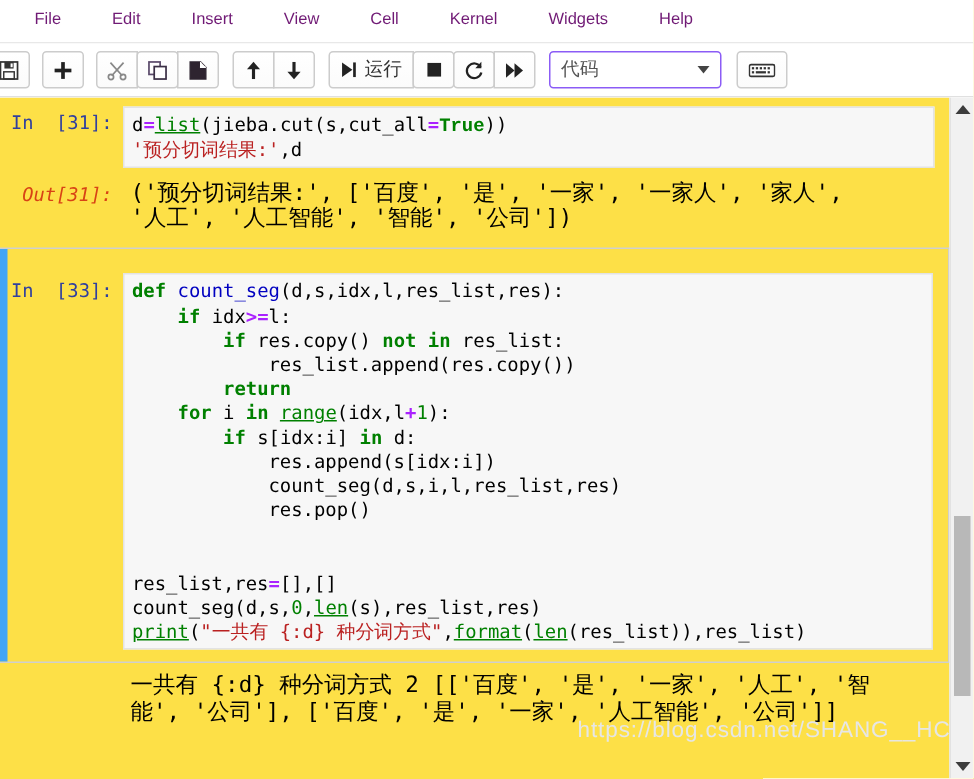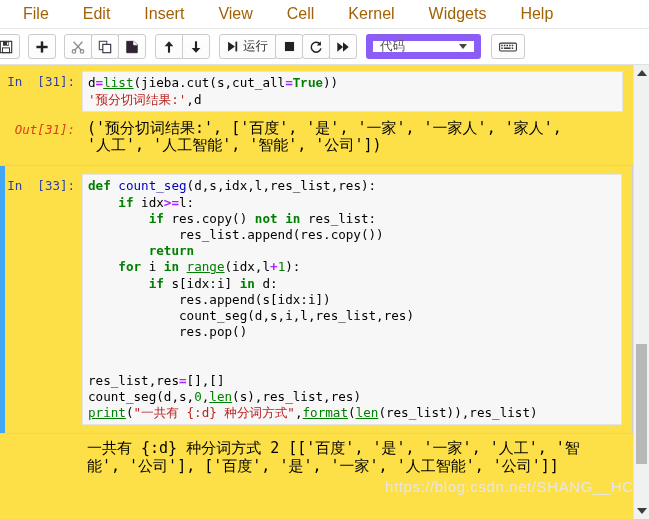--- a/index.html
+++ b/index.html
@@ -19,22 +19,22 @@
   #menubar {
     height: 29px;
     background: #ffffff;
     border-bottom: 1px solid #e8e8e8;
     display: flex;
     align-items: center;
     padding-left: 6px;
     box-sizing: border-box;
   }
   .menu-item {
-    font-size: 16px;
-    color: #a16207;
+    font-size: 11px;
+    color: #701a75;
     padding: 4px 17px 5px 17px;
     cursor: default;
     line-height: 1;
     white-space: nowrap;
   }
 
   
   #toolbar {
     height: 36px;
     background: #ffffff;
@@ -72,21 +72,21 @@
   .tb-run-label {
     font-size: 12.5px;
     color: #333;
     margin-left: 4px;
     font-family: "DejaVu Sans", sans-serif;
   }
   .tb-select {
     height: 25px;
     width: 115px;
     box-sizing: border-box;
-    border: 7px solid #8b5cf6;
+    border: 1px solid #8b5cf6;
     border-radius: 3px;
     background: #ffffff;
     display: flex;
     align-items: center;
     justify-content: space-between;
     padding: 0 7px;
     font-size: 12.5px;
     color: #555;
     cursor: pointer;
     margin-right: 10px;
@@ -375,21 +375,21 @@
     </div>
 
     <div class="cell" style="padding-top:5px;">
       <div class="prompt out">Out[31]:</div>
       <div class="out-area">('预分切词结果:', ['百度', '是', '一家', '一家人', '家人',
 '人工', '人工智能', '智能', '公司'])</div>
     </div>
 
     <div class="spacer"></div>
 
-    <div class="cell selected" style="padding-top:8px;padding-bottom:8px;">
+    <div class="cell selected" style="padding-top:16px;padding-bottom:8px;">
       <div class="cell-selbar"></div>
       <div class="prompt" style="padding-top:4px;">In  [33]:</div>
       <div class="code-area"><span class="k">def </span><span class="fn">count_seg</span><span>(d,s,idx,l,res_list,res):</span>
 <span>    </span><span class="k">if</span><span> idx</span><span class="op">&gt;=</span><span>l:</span>
 <span>        </span><span class="k">if</span><span> res.copy() </span><span class="k">not in</span><span> res_list:</span>
 <span>            res_list.append(res.copy())</span>
 <span>        </span><span class="k">return</span>
 <span>    </span><span class="k">for</span><span> i </span><span class="k">in</span><span> </span><span class="bi">range</span><span>(idx,l</span><span class="op">+</span><span class="num">1</span><span>):</span>
 <span>        </span><span class="k">if</span><span> s[idx:i] </span><span class="k">in</span><span> d:</span>
 <span>            res.append(s[idx:i])</span>

